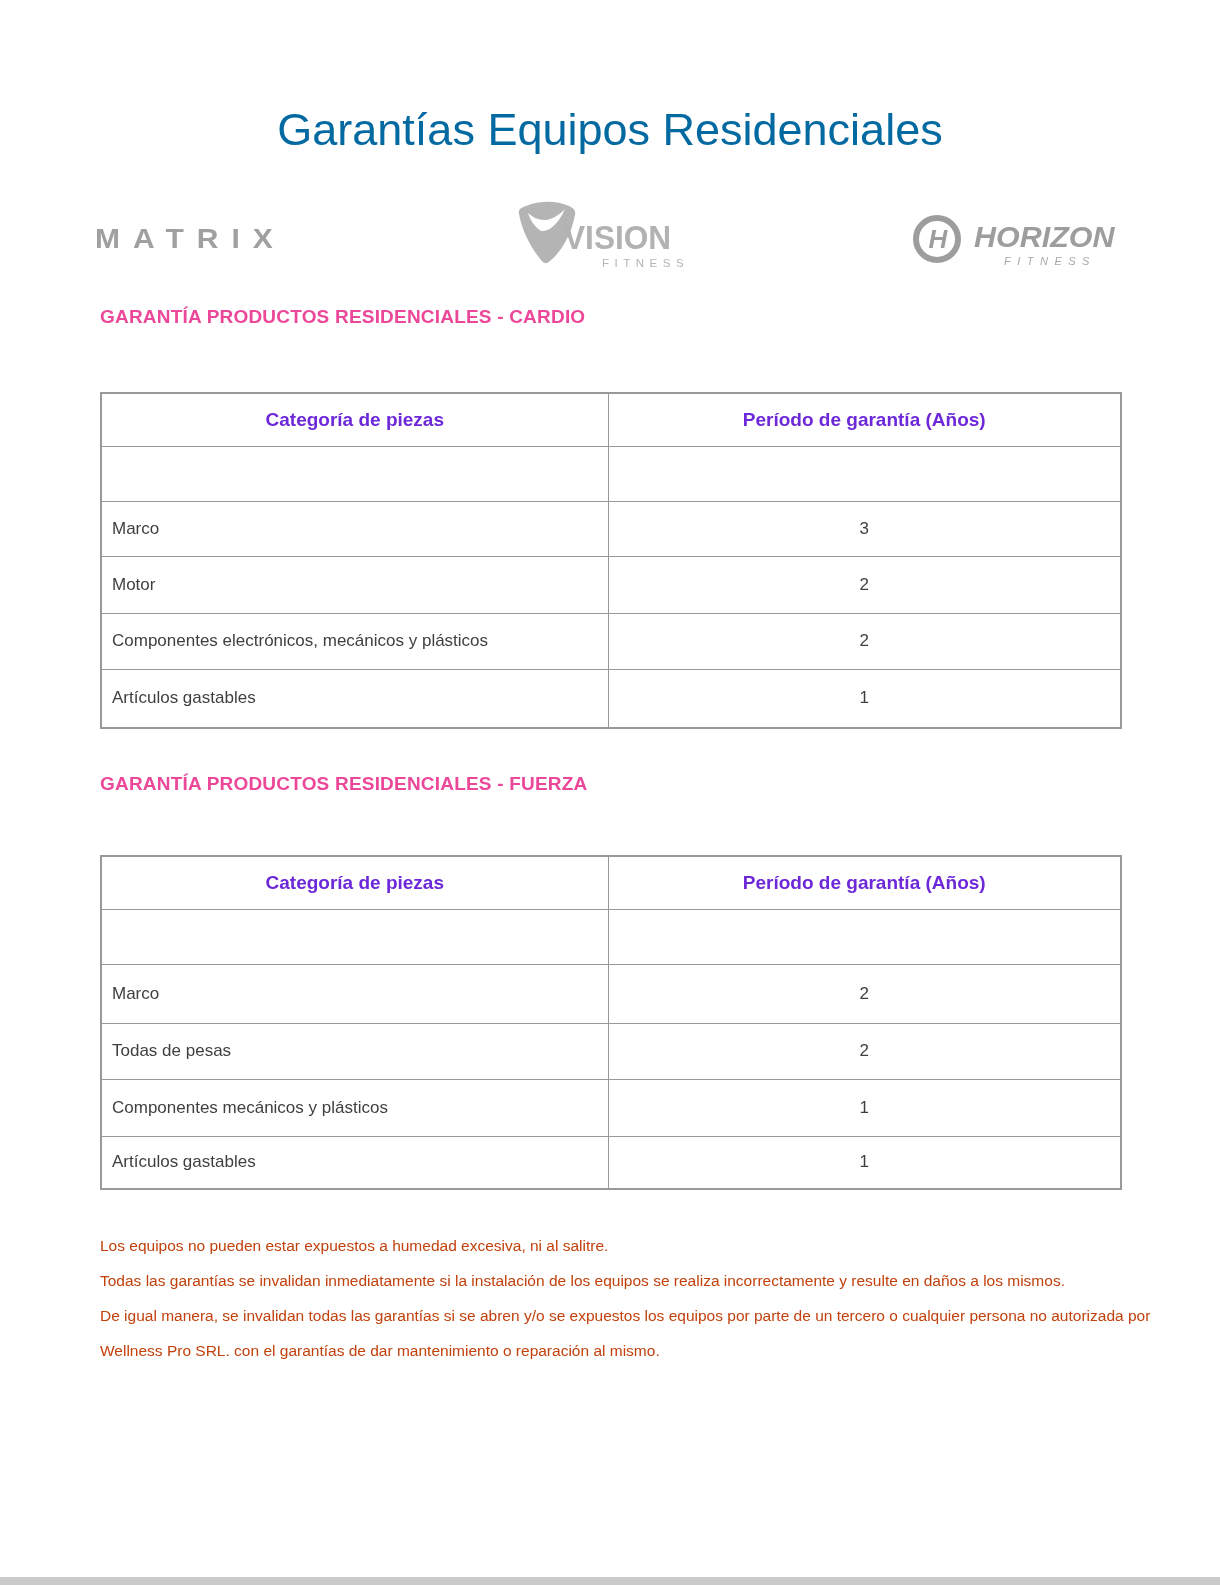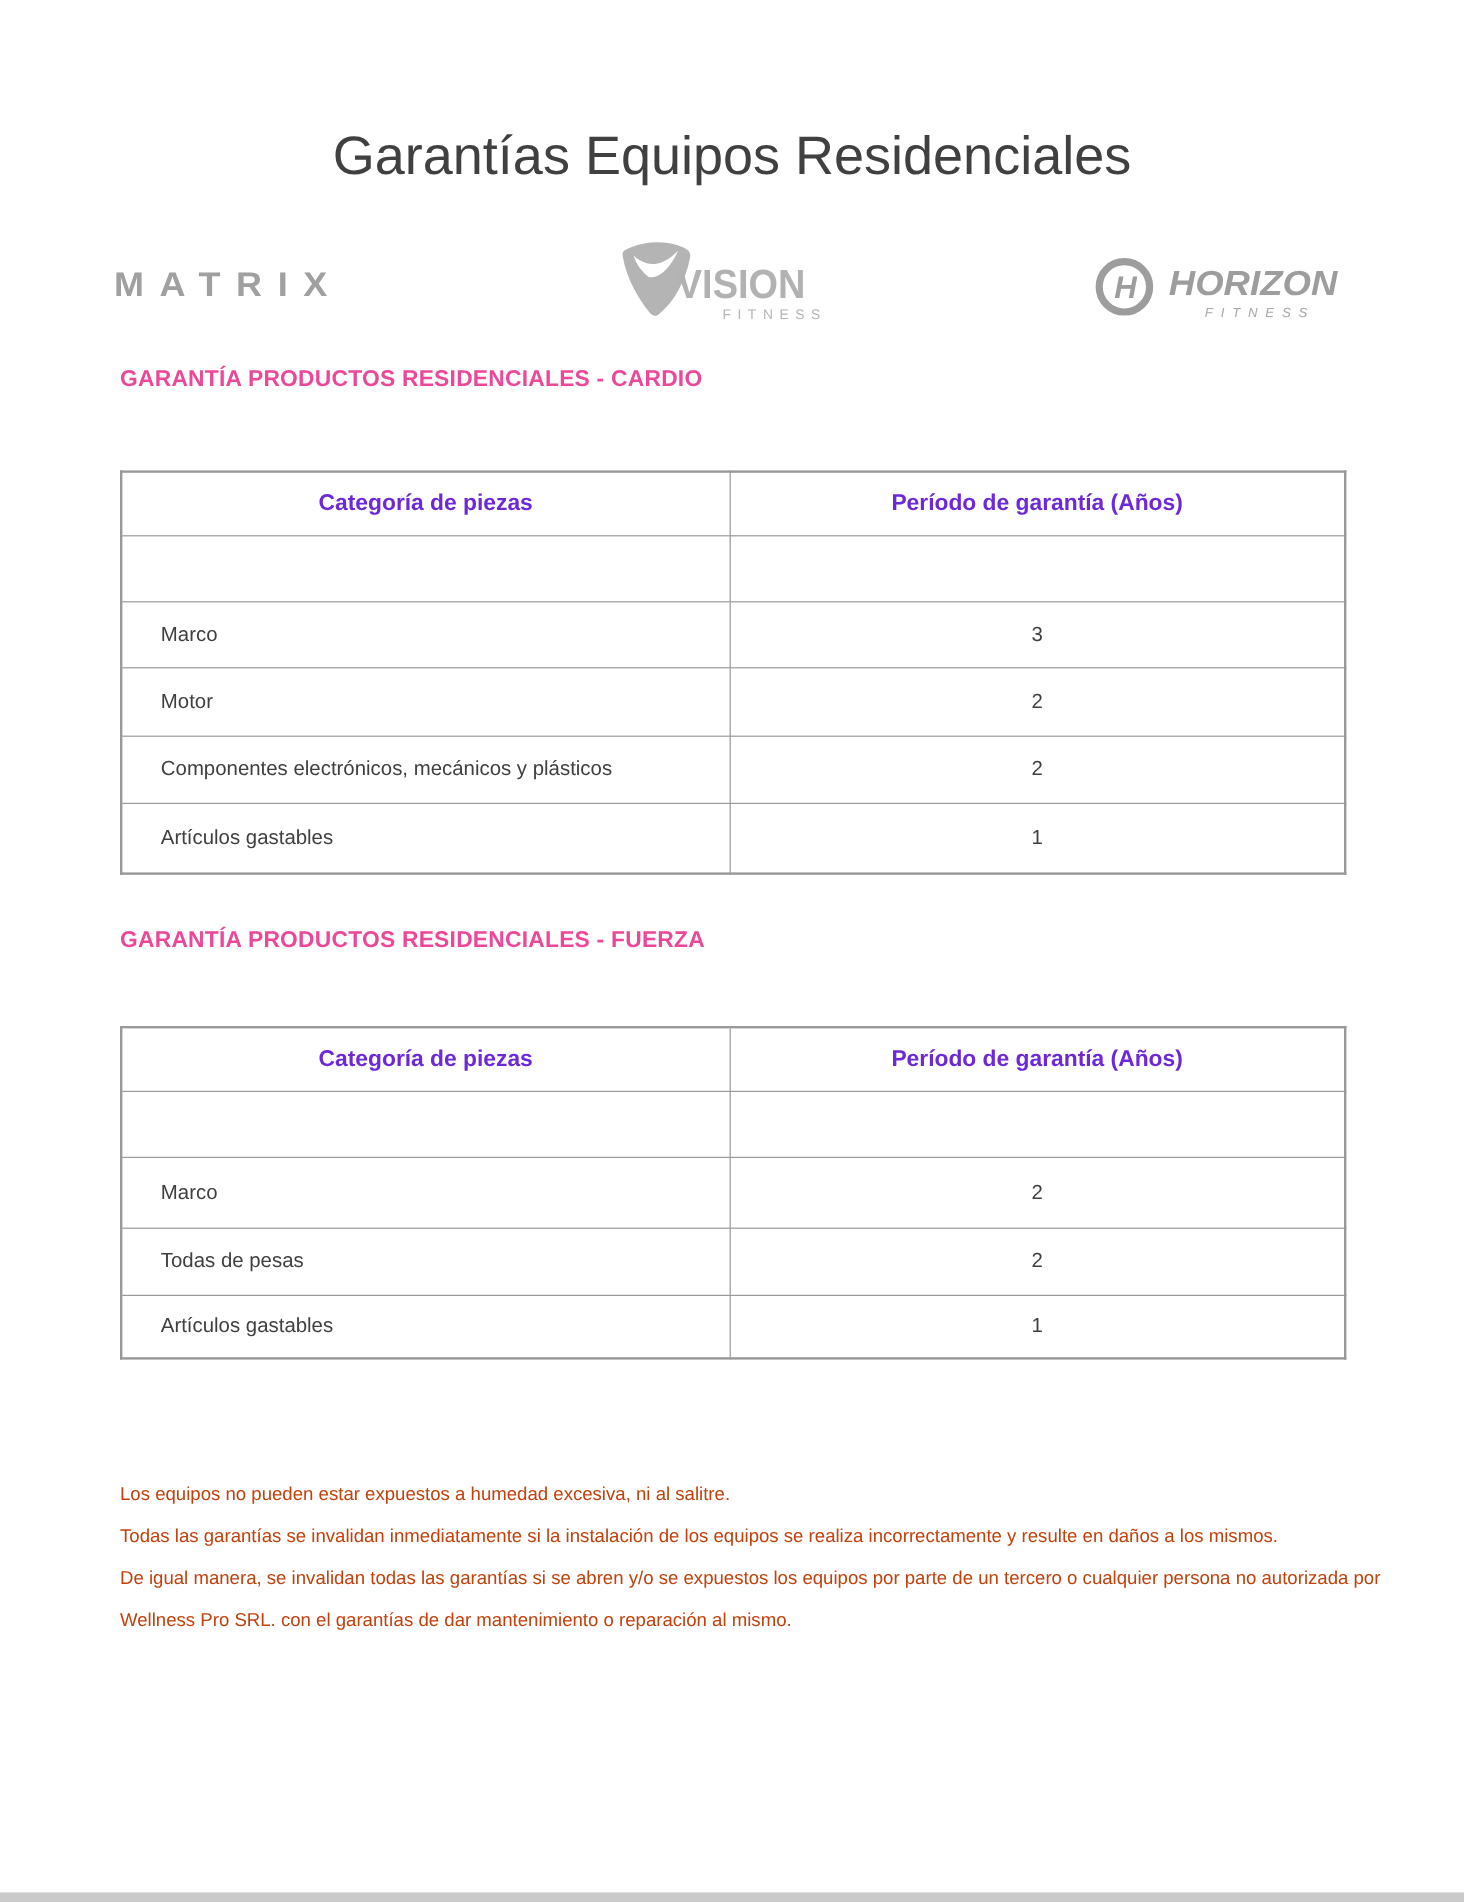--- a/index.html
+++ b/index.html
@@ -4,21 +4,21 @@
 <style>
   * { margin:0; padding:0; box-sizing:border-box; }
   html,body { background:#ffffff; }
   .canvas {
     position:relative; width:1220px; height:1585px; background:#ffffff;
     font-family:"Liberation Sans", sans-serif; overflow:hidden;
   }
   .title {
     position:absolute; top:104px; left:0; width:100%;
     text-align:center; font-size:45px; line-height:1.15;
-    color:#404040; font-weight:400;
+    color:#0369a1; font-weight:400;
   }
   
   .logo-matrix {
     position:absolute; left:95px; top:222px;
     font-size:30px; font-weight:700; letter-spacing:13px;
     color:#a0a0a0; transform:scaleY(0.95); transform-origin:left top;
     white-space:nowrap;
   }
   .logo-vision { position:absolute; left:518px; top:200px; width:190px; height:74px; }
   .logo-vision .shield { position:absolute; left:0; top:1px; }
@@ -58,21 +58,21 @@
   .table-cardio { top:392px; }
   .table-fuerza { top:855px; }
   .wtable th, .wtable td { border:1px solid #999999; }
   .wtable { border:2px solid #999999; }
   .wtable th {
     font-size:19px; font-weight:700; color:#6d28d9;
     text-align:center; vertical-align:middle;
   }
   .wtable td.cat {
     font-size:17px; color:#3f3f3f; text-align:left;
-    vertical-align:middle; padding-left:32px;
+    vertical-align:middle; padding-left:10px;
   }
   .wtable td.per {
     font-size:17px; color:#3f3f3f; text-align:center; vertical-align:middle;
   }
   
   .footer { position:absolute; left:100px; top:1228px; }
   .footer-line {
     height:35px; display:flex; align-items:center;
     font-size:15.5px; color:#c2410c; white-space:nowrap;
   }
@@ -167,20 +167,24 @@
       <td class="per"></td>
     </tr>
     <tr style="height:59px">
       <td class="cat">Marco</td>
       <td class="per">2</td>
     </tr>
     <tr style="height:56px">
       <td class="cat">Todas de pesas</td>
       <td class="per">2</td>
     </tr>
+    <tr style="height:57px">
+      <td class="cat">Componentes mecánicos y plásticos</td>
+      <td class="per">1</td>
+    </tr>
     <tr style="height:53px">
       <td class="cat">Artículos gastables</td>
       <td class="per">1</td>
     </tr>
   </tbody>
     </table>
 
   <div class="footer">
     <div class="footer-line">Los equipos no pueden estar expuestos a humedad excesiva, ni al salitre.</div>
     <div class="footer-line">Todas las garantías se invalidan inmediatamente si la instalación de los equipos se realiza incorrectamente y resulte en daños a los mismos.</div>

